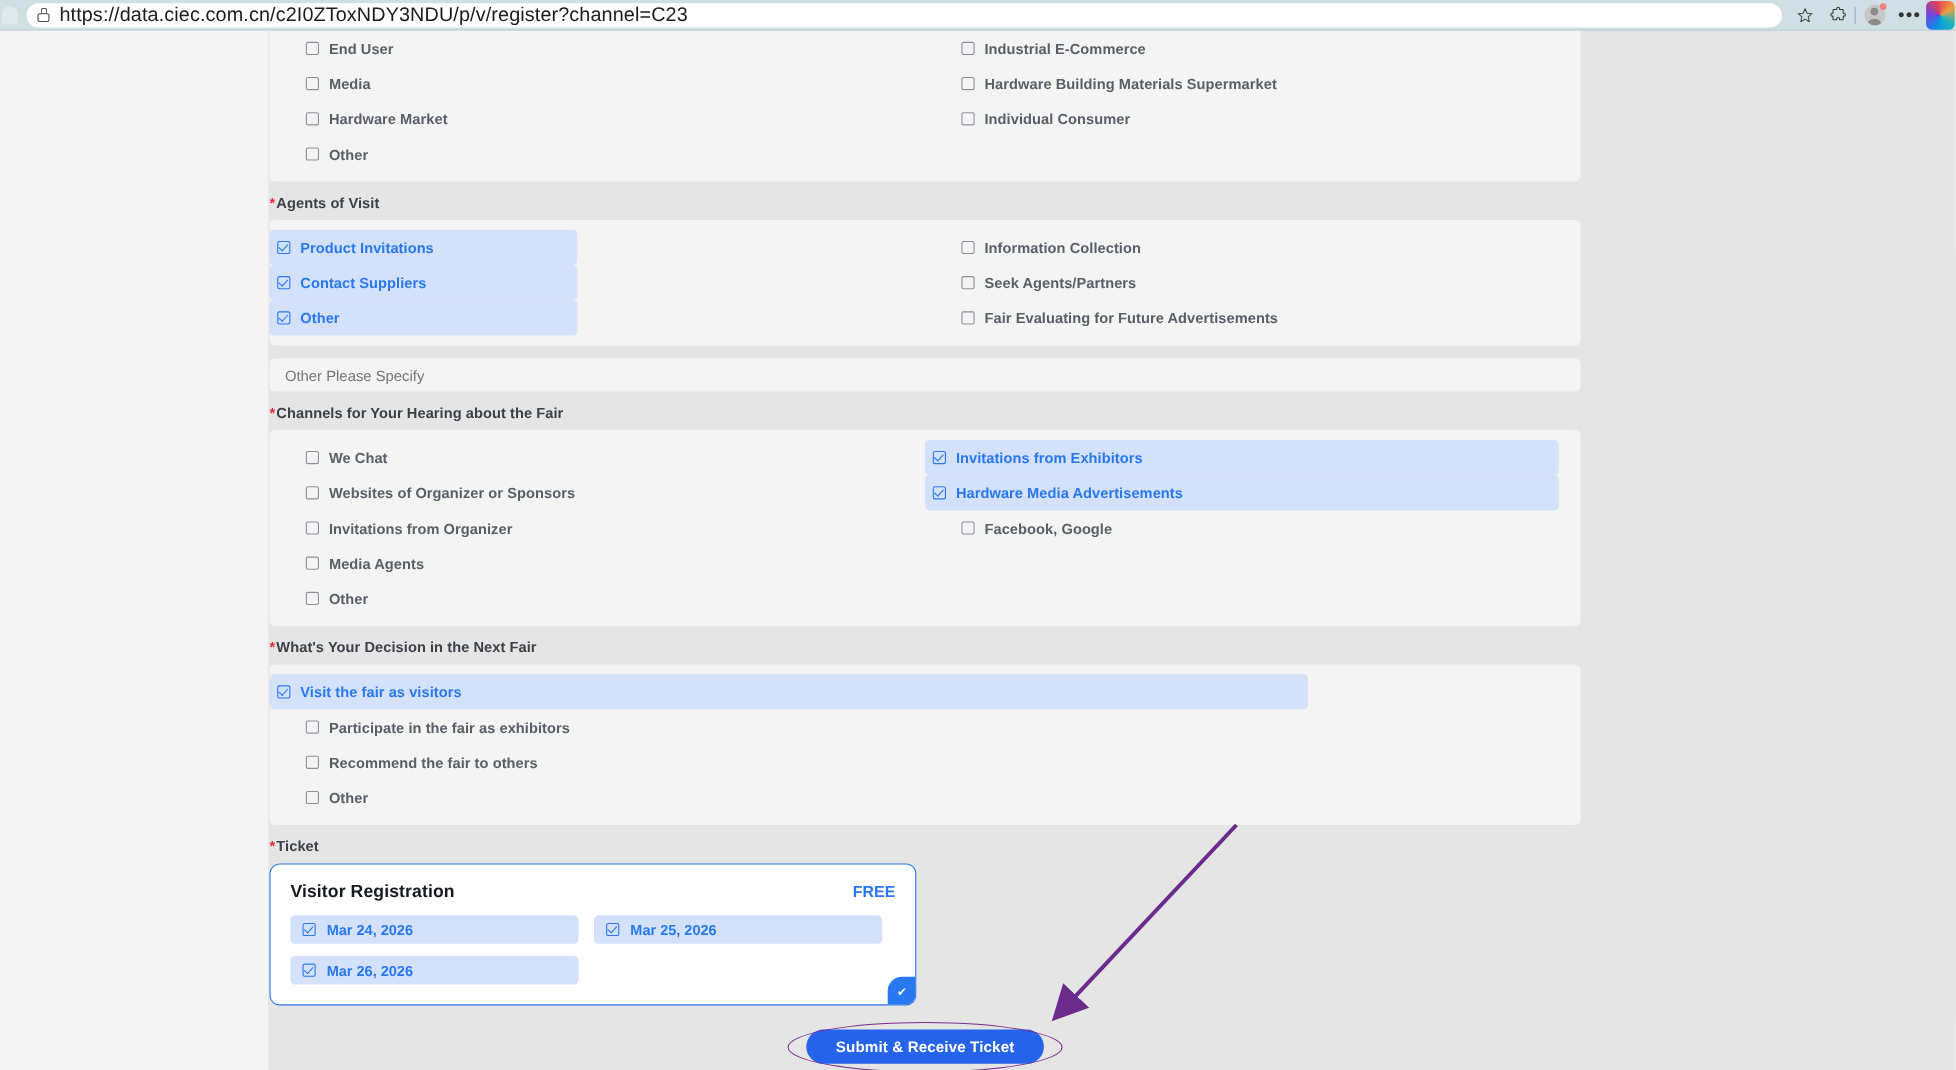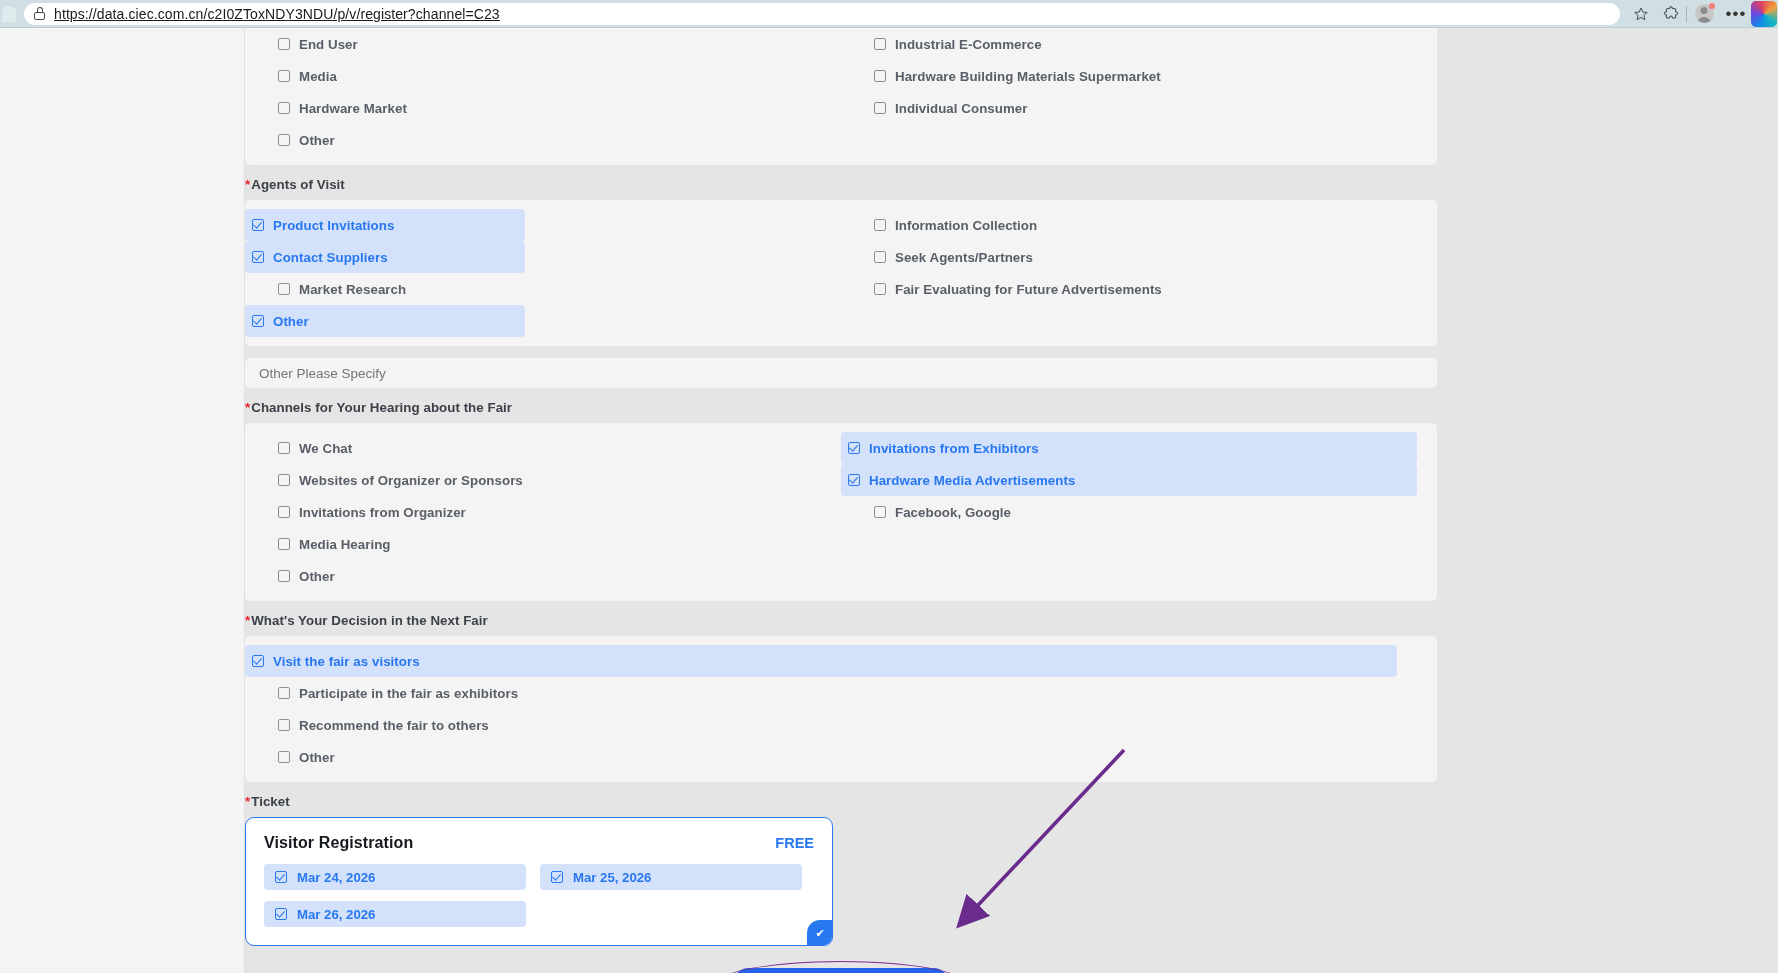--- a/index.html
+++ b/index.html
@@ -32,23 +32,22 @@
   .lock-icon .body {
     position: absolute; left: 0; bottom: 0; width: 11px; height: 8px;
     border: 1.3px solid #4a4a4a; border-radius: 2px;
   }
   .lock-icon .shackle {
     position: absolute; left: 2.5px; top: 0; width: 6px; height: 6px;
     border: 1.3px solid #4a4a4a; border-bottom: none;
     border-top-left-radius: 3px; border-top-right-radius: 3px;
   }
   .url-text {
-    font-size: 14px; color: #1b1b1b; white-space: nowrap;
+    font-size: 18px; color: #1b1b1b; white-space: nowrap;
     letter-spacing: 0.1px;
-    text-decoration: underline;
   }
   .chrome-btn {
     width: 30px; height: 28px; flex: none;
     display: flex; align-items: center; justify-content: center;
     position: relative;
   }
   .star-ic { width: 16px; height: 16px; }
   .puzzle-ic { width: 16px; height: 16px; }
   .avatar-wrap { width: 34px; }
   .avatar {
@@ -281,24 +280,20 @@
     <div class="group-panel">
       <div class="col-cell">
         <div class="opt sel sel-row-left">
           <span class="chk"></span>
           <span>Product Invitations</span>
         </div>
         <div class="opt sel sel-row-left">
           <span class="chk"></span>
           <span>Contact Suppliers</span>
         </div>
-        <div class="opt">
-          <span class="chk"></span>
-          <span>Market Research</span>
-        </div>
         <div class="opt sel sel-row-left">
           <span class="chk"></span>
           <span>Other</span>
         </div>
       </div>
       <div class="col-cell">
         <div class="opt" style="width:100%">
           <span class="chk"></span>
           <span>Information Collection</span>
         </div>
@@ -329,21 +324,21 @@
         <div class="opt">
           <span class="chk"></span>
           <span>Websites of Organizer or Sponsors</span>
         </div>
         <div class="opt">
           <span class="chk"></span>
           <span>Invitations from Organizer</span>
         </div>
         <div class="opt">
           <span class="chk"></span>
-          <span>Media Hearing</span>
+          <span>Media Agents</span>
         </div>
         <div class="opt">
           <span class="chk"></span>
           <span>Other</span>
         </div>
       </div>
       <div class="col-cell">
         <div class="opt sel sel-row-right" style="width:576px">
           <span class="chk"></span>
           <span>Invitations from Exhibitors</span>
@@ -357,21 +352,21 @@
           <span>Facebook, Google</span>
         </div>
       </div>
     </div>
 
     <div class="section-label">
       <span class="req">*</span><span>What's Your Decision in the Next Fair</span>
     </div>
     <div class="group-panel">
       <div style="width:100%">
-        <div class="opt sel sel-row-left" style="width:1152px">
+        <div class="opt sel sel-row-left" style="width:944px">
           <span class="chk"></span>
           <span>Visit the fair as visitors</span>
         </div>
         <div class="opt" style="width:100%">
           <span class="chk"></span>
           <span>Participate in the fair as exhibitors</span>
         </div>
         <div class="opt" style="width:100%">
           <span class="chk"></span>
           <span>Recommend the fair to others</span>

